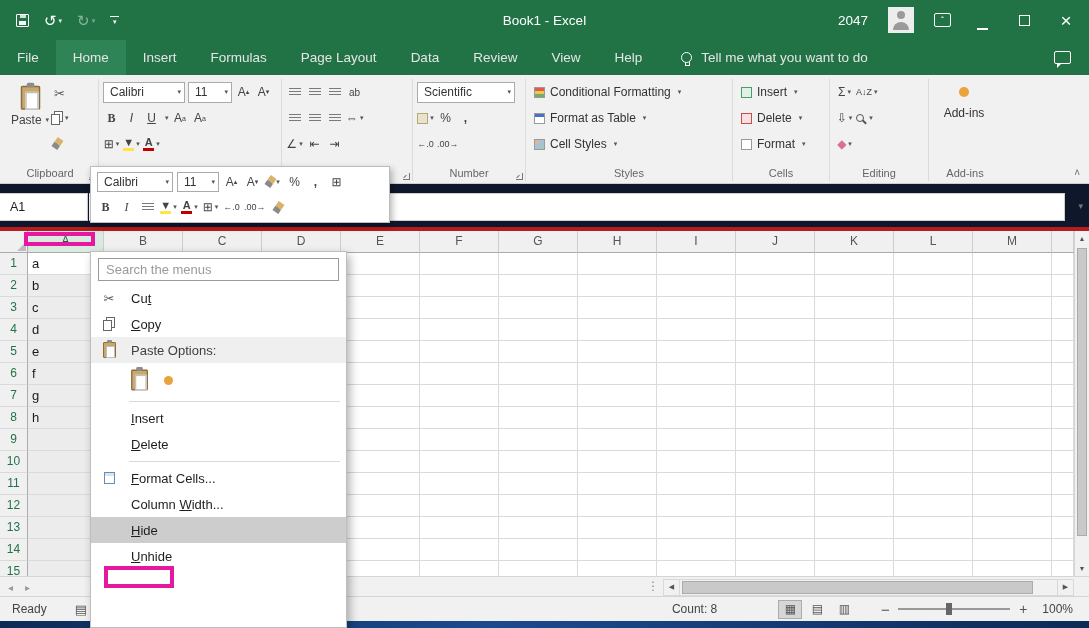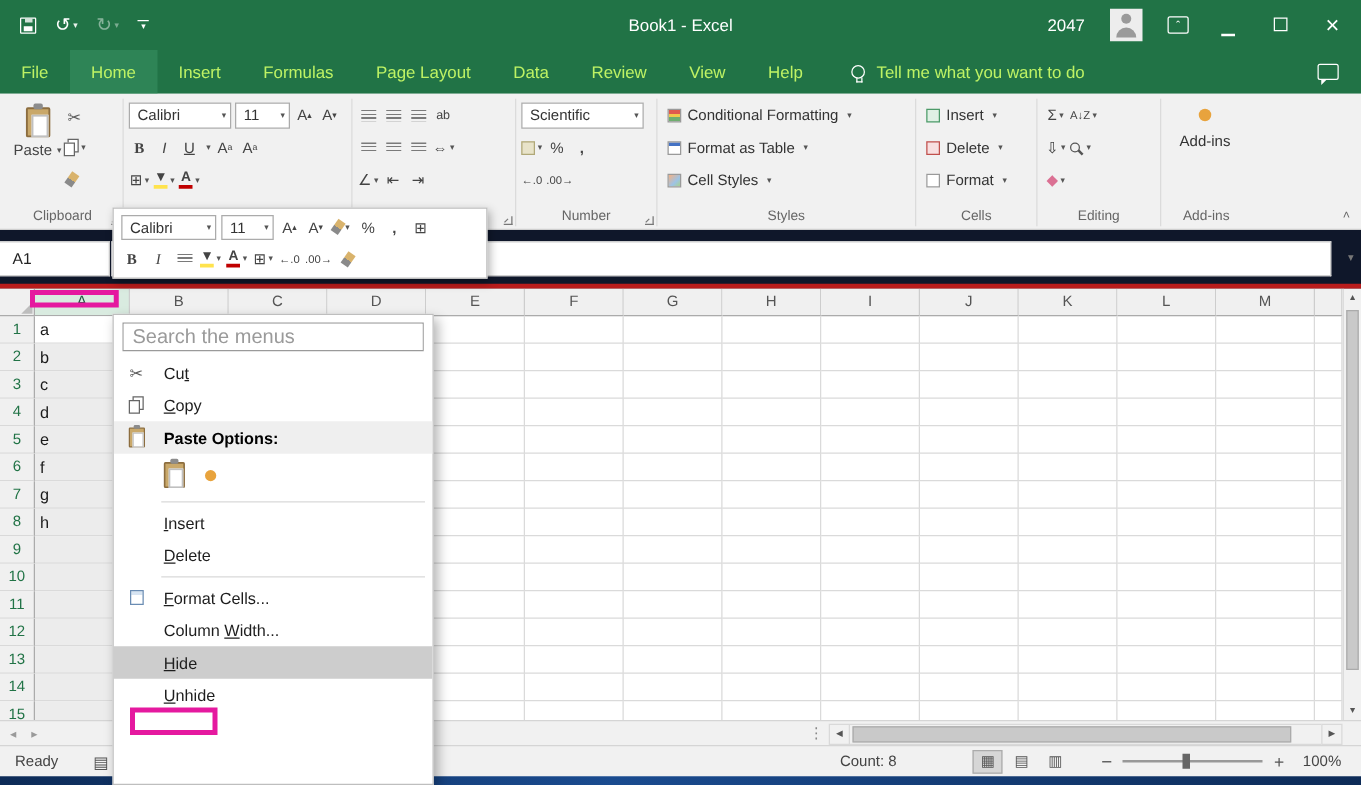--- a/index.html
+++ b/index.html
@@ -27,21 +27,21 @@
   .avatar::before{content:"";position:absolute;top:4px;left:9px;width:8px;height:8px;border-radius:50%;background:#9a9a9a}
   .avatar::after{content:"";position:absolute;bottom:3px;left:5px;width:16px;height:8px;border-radius:8px 8px 0 0;background:#9a9a9a}
   .iribopt{width:17px;height:14px;border:1.5px solid #fff;border-radius:2px;display:inline-flex;align-items:center;justify-content:center;font-size:9px;line-height:1}
   .wc{font-size:15px;width:22px;text-align:center}
   .wmax{display:inline-block;width:11px;height:11px;border:1.5px solid #fff}
   .wmin{display:inline-block;width:11px;height:1.5px;background:#fff;margin-bottom:-4px}
   .wclose{font-size:19px;line-height:1}
 
   
   .tabsbar{position:absolute;top:40px;left:0;width:100%;height:35px;background:#217346;
-           display:flex;align-items:stretch;color:#bef264}
+           display:flex;align-items:stretch;color:#e5e5e5}
   .tablist{display:flex;align-items:stretch}
   .rtab{display:flex;align-items:center;padding:0 17px;font-size:13.5px;cursor:default;white-space:nowrap}
   .rtab.active{background:#2E8456}
   .tellme{display:flex;align-items:center;gap:9px;margin-left:22px;font-size:13.5px}
   .ibulb{width:11px;height:11px;border:1.5px solid #fff;border-radius:50%;position:relative;display:inline-block}
   .ibulb::after{content:"";position:absolute;left:2.5px;bottom:-4px;width:3px;height:3px;border:1px solid #fff;border-top:none}
   .icomment{width:17px;height:13px;border:1.5px solid #fff;border-radius:2px;position:relative;display:inline-block}
   .icomment::after{content:"";position:absolute;left:2px;bottom:-5px;border-left:4px solid #fff;border-bottom:4px solid transparent}
   .tabspacer{margin-left:auto;display:flex;align-items:center;padding-right:18px}
 
@@ -155,28 +155,28 @@
            box-shadow:2px 3px 7px rgba(0,0,0,.3);z-index:20;padding:2px 6px;display:flex;flex-direction:column;justify-content:space-around}
   .mrow{display:flex;align-items:center;gap:4px;height:25px}
   .mb{display:inline-flex;align-items:center;justify-content:center;min-width:17px;height:21px;font-size:12px;color:#444}
   .mbold{font-weight:bold;font-family:"Liberation Serif",serif}
   .mitalic{font-style:italic;font-family:"Liberation Serif",serif}
 
   
   .cmenu{position:absolute;left:90px;top:251px;width:257px;height:377px;background:#fff;border:1px solid #BEBEBE;
          box-shadow:3px 4px 9px rgba(0,0,0,.3);z-index:25;padding-top:4px;overflow:hidden}
   .msearch{margin:2px 7px 4px 7px;height:23px;border:1px solid #9a9a9a;display:flex;align-items:center}
-  .msearch input{border:none;outline:none;width:100%;height:100%;padding:0 7px;font-size:16px;color:#333;
+  .msearch input{border:none;outline:none;width:100%;height:100%;padding:0 7px;font-size:13px;color:#333;
                  font-family:"Liberation Sans",sans-serif}
   .msearch input::placeholder{color:#9a9a9a}
   .mitem{display:flex;align-items:center;height:26px;position:relative}
   .micon{width:36px;display:flex;align-items:center;justify-content:center;flex:none}
   .mlabel{padding-left:4px;font-size:13px;color:#1e1e1e;white-space:nowrap}
   .mheader{background:#EFEFEF}
-  .mheader .mlabel{font-weight:bold;color:#000000}
+  .mheader .mlabel{font-weight:normal;color:#404040}
   .mhl{background:#CDCDCD}
   .mpaste{height:34px}
   .mpaste .ipaste{transform:scale(1.3);margin-left:6px}
   .odot{width:9px;height:9px;border-radius:50%;background:#E8A33D;margin-left:18px;display:inline-block}
   .msep{height:8px;position:relative}
   .msep::after{content:"";position:absolute;left:38px;right:6px;top:50%;height:1px;background:#D9D9D9}
   .ifmt{width:11px;height:12px;border:1px solid #6a8cb3;background:linear-gradient(#d7e4f2 3px,#fff 3px);display:inline-block}
 
   
   .ann{position:absolute;border:4px solid #E5199F;z-index:30;pointer-events:none}

